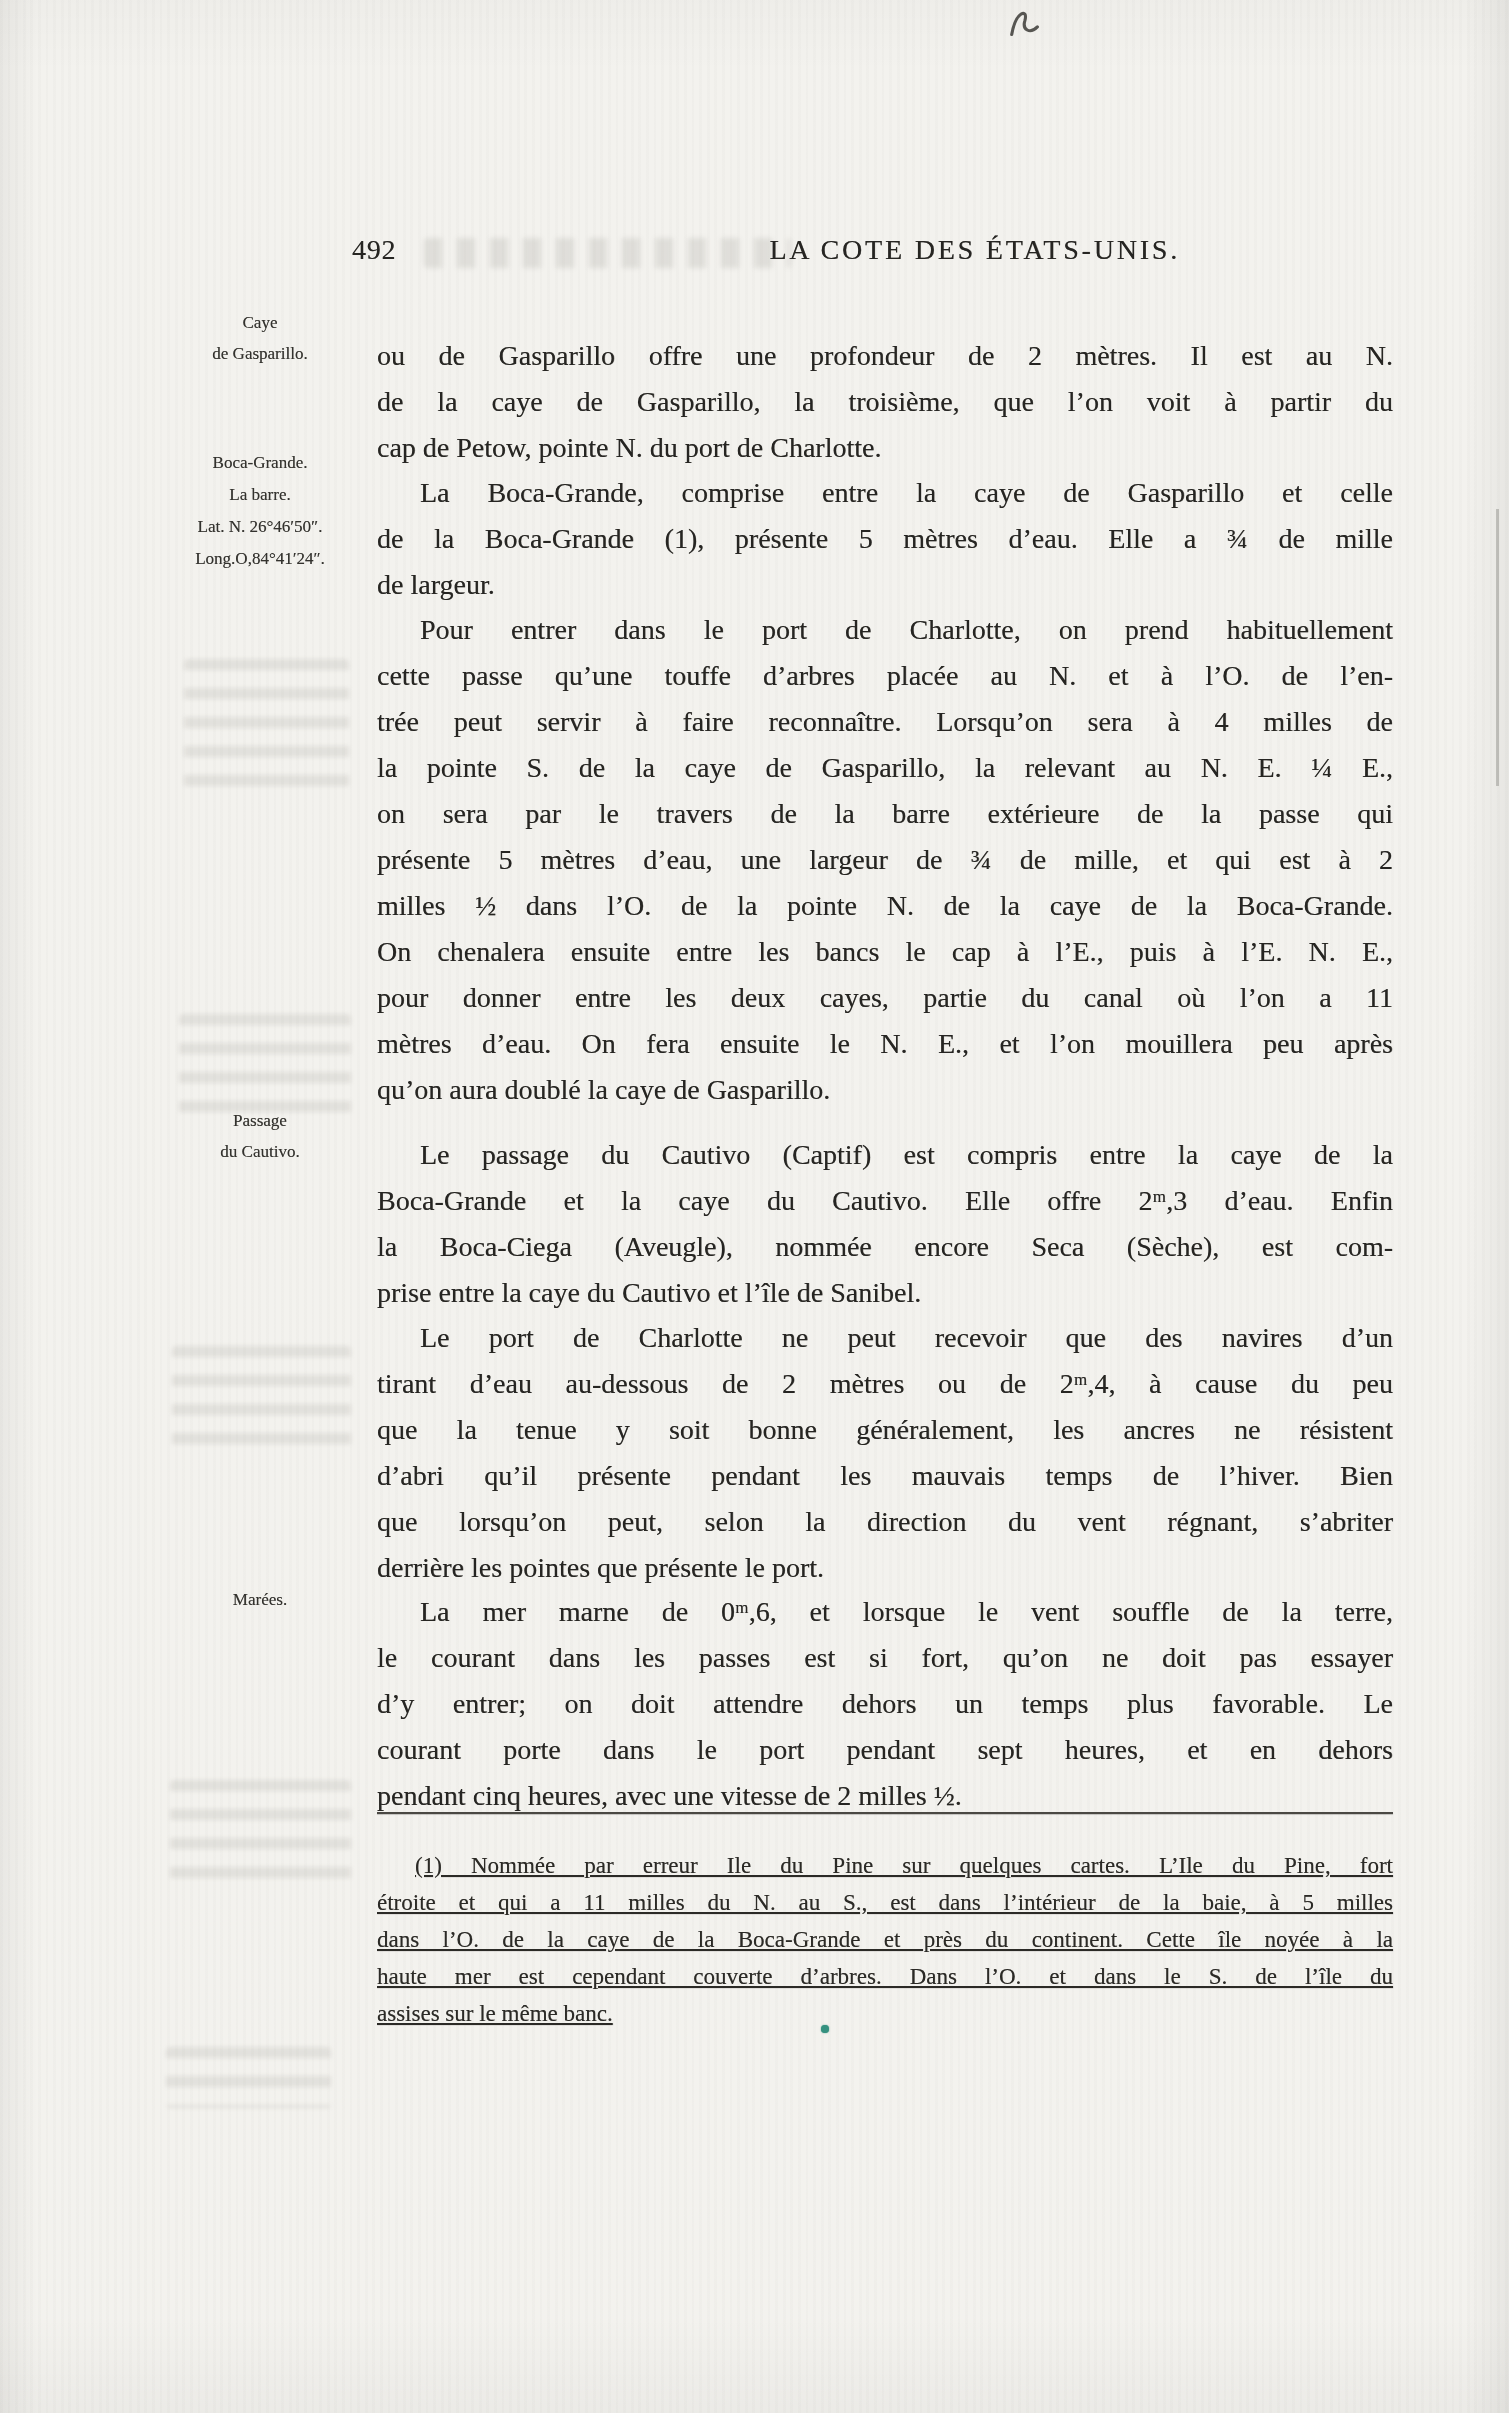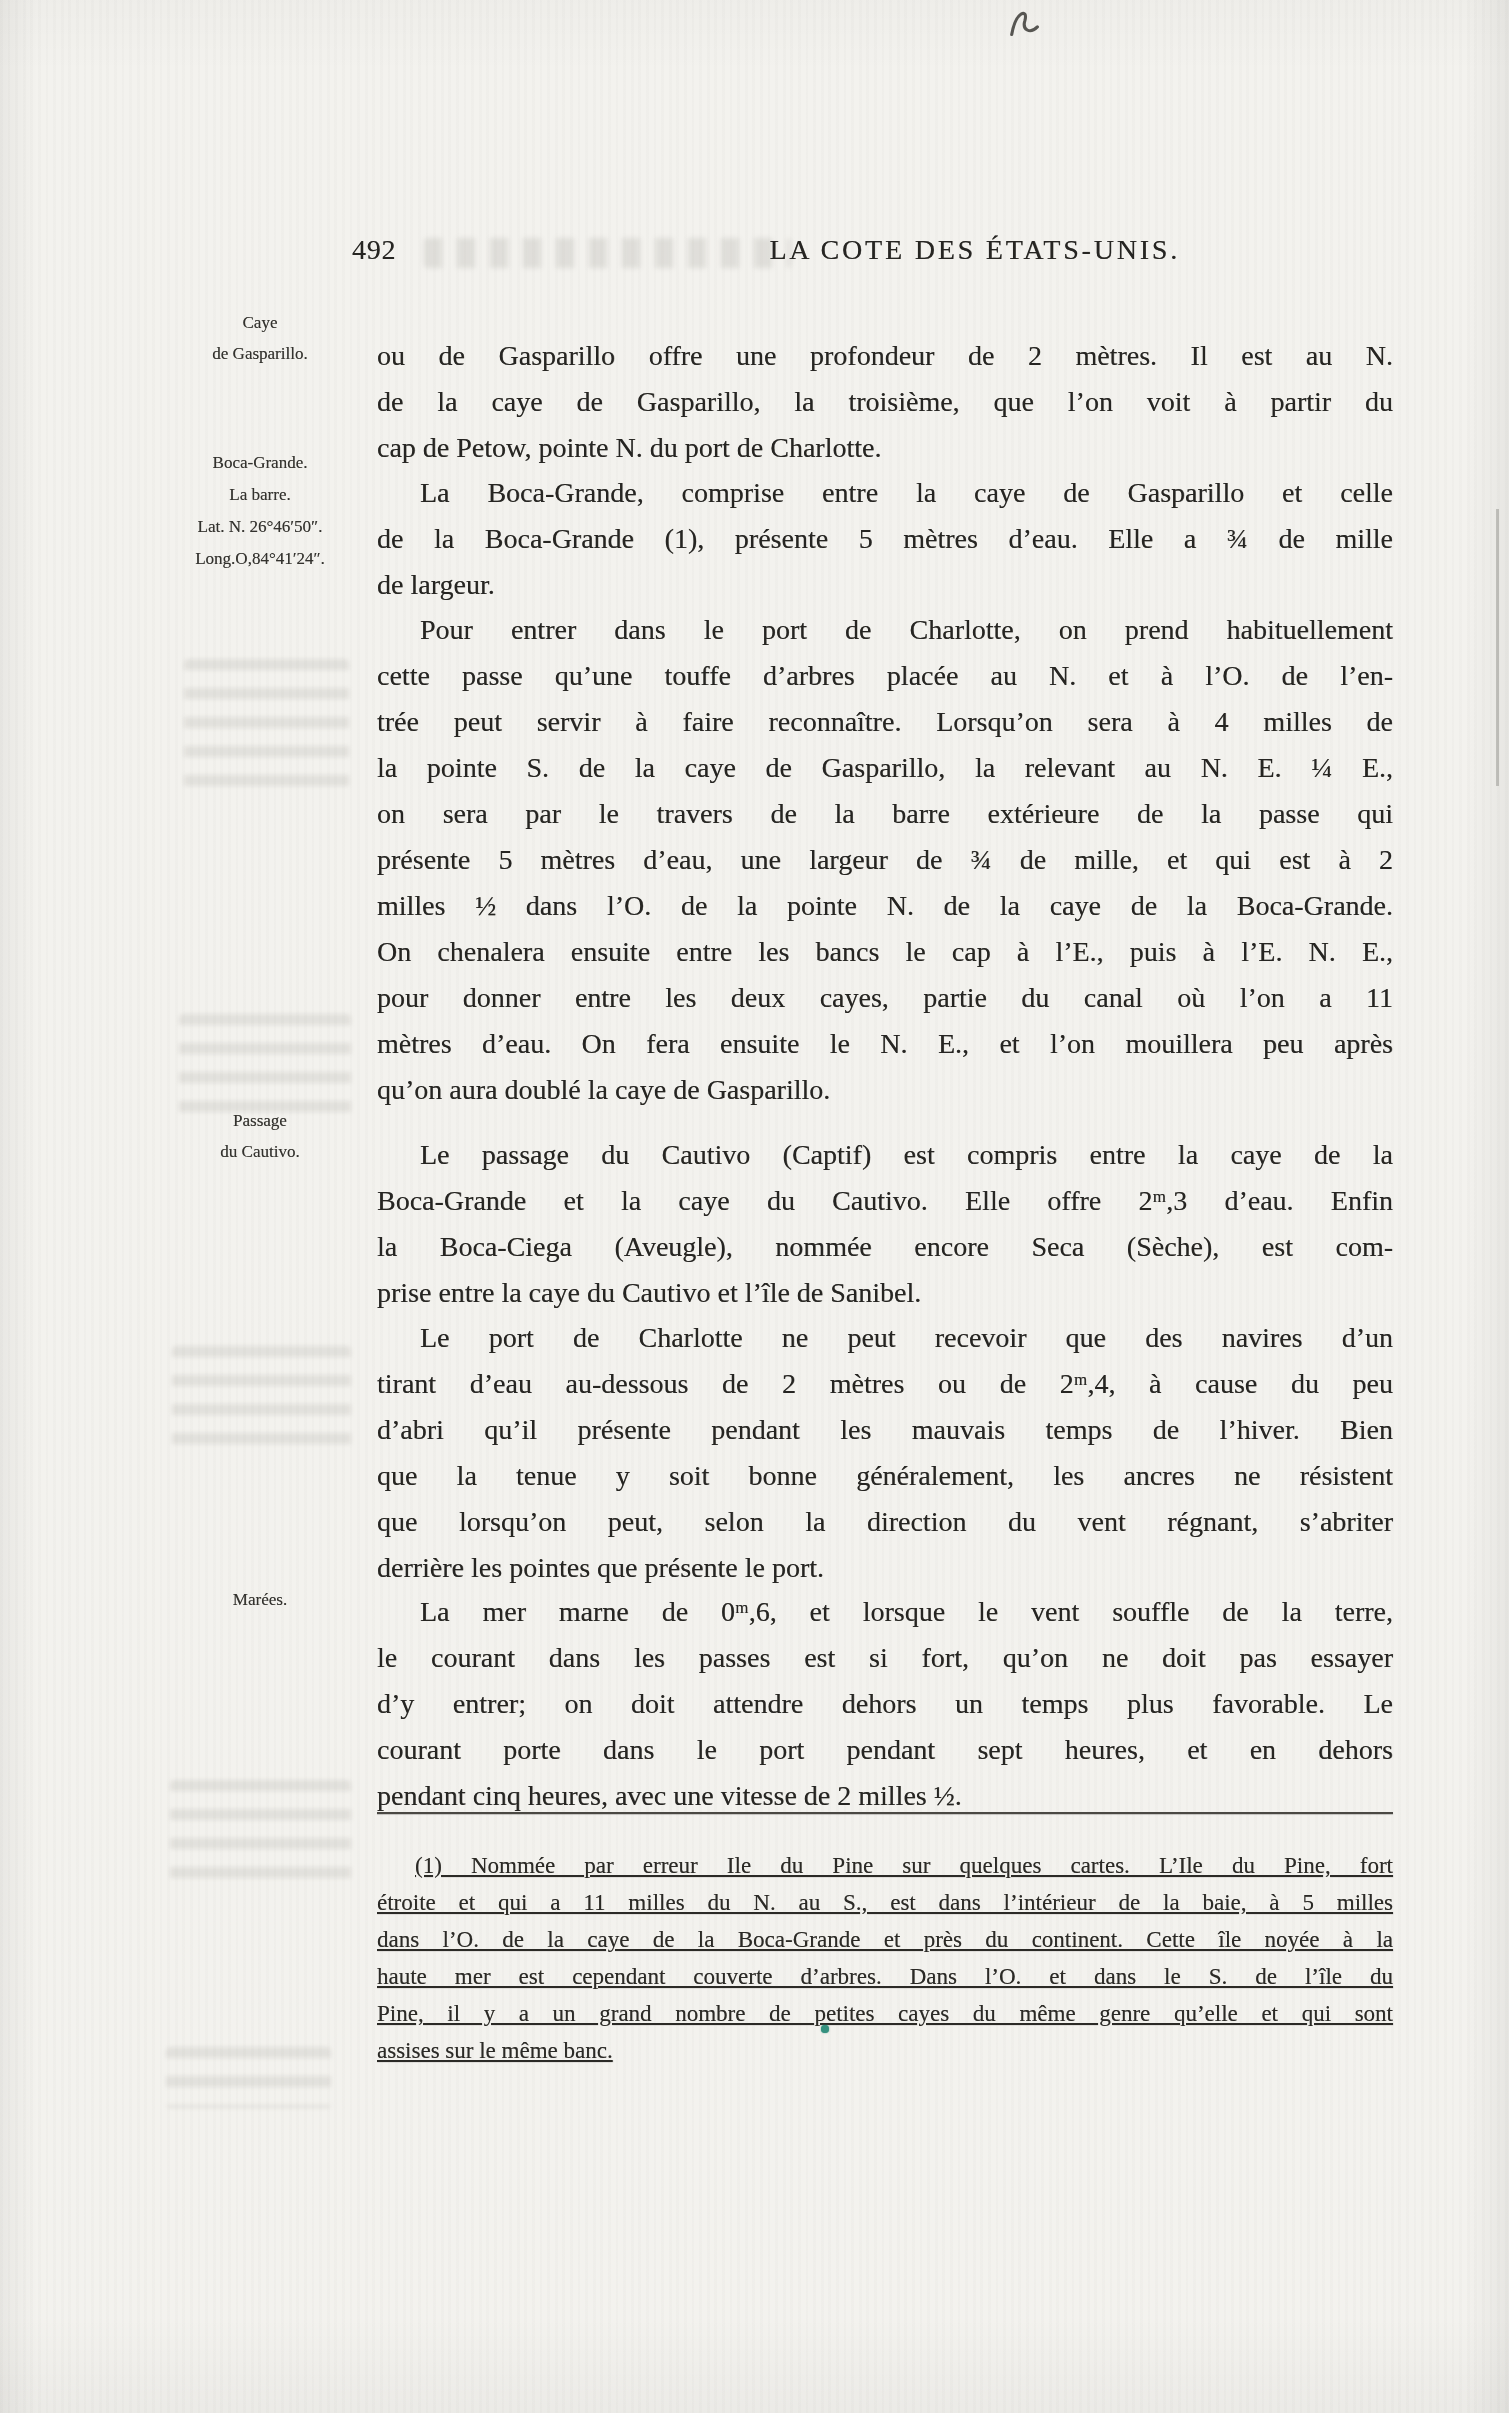--- a/index.html
+++ b/index.html
@@ -160,42 +160,41 @@
     <div class="para p4">
       <div class="line ind">Le passage du Cautivo (Captif) est compris entre la caye de la</div>
       <div class="line">Boca-Grande et la caye du Cautivo. Elle offre 2ᵐ,3 d’eau. Enfin</div>
       <div class="line">la Boca-Ciega (Aveugle), nommée encore Seca (Sèche), est com-</div>
       <div class="line l">prise entre la caye du Cautivo et l’île de Sanibel.</div>
     </div>
 
     <div class="para p5">
       <div class="line ind">Le port de Charlotte ne peut recevoir que des navires d’un</div>
       <div class="line">tirant d’eau au-dessous de 2 mètres ou de 2ᵐ,4, à cause du peu</div>
+      <div class="line">que la tenue y soit bonne généralement, les ancres ne résistent</div>
       <div class="line">d’abri qu’il présente pendant les mauvais temps de l’hiver. Bien</div>
-      <div class="line">que la tenue y soit bonne généralement, les ancres ne résistent</div>
       <div class="line">que lorsqu’on peut, selon la direction du vent régnant, s’abriter</div>
       <div class="line l">derrière les pointes que présente le port.</div>
     </div>
 
     <div class="para p6">
       <div class="line ind">La mer marne de 0ᵐ,6, et lorsque le vent souffle de la terre,</div>
       <div class="line">le courant dans les passes est si fort, qu’on ne doit pas essayer</div>
       <div class="line">d’y entrer; on doit attendre dehors un temps plus favorable. Le</div>
       <div class="line">courant porte dans le port pendant sept heures, et en dehors</div>
       <div class="line l">pendant cinq heures, avec une vitesse de 2 milles ½.</div>
     </div>
 
   </div>
 
   <div class="fnrule"></div>
   <div class="footnote">
     <div class="fline ind">(1) Nommée par erreur Ile du Pine sur quelques cartes. L’Ile du Pine, fort</div>
     <div class="fline">étroite et qui a 11 milles du N. au S., est dans l’intérieur de la baie, à 5 milles</div>
     <div class="fline">dans l’O. de la caye de la Boca-Grande et près du continent. Cette île noyée à la</div>
     <div class="fline">haute mer est cependant couverte d’arbres. Dans l’O. et dans le S. de l’île du</div>
-    <div class="fline">Pine, il y a un grand nombre de petites cayes du même genre qu’elle et qui sont</div>
     <div class="fline l">assises sur le même banc.</div>
   </div>
 
   <div class="teal-dot"></div>
 
 </div>
 
 
 </body></html>

